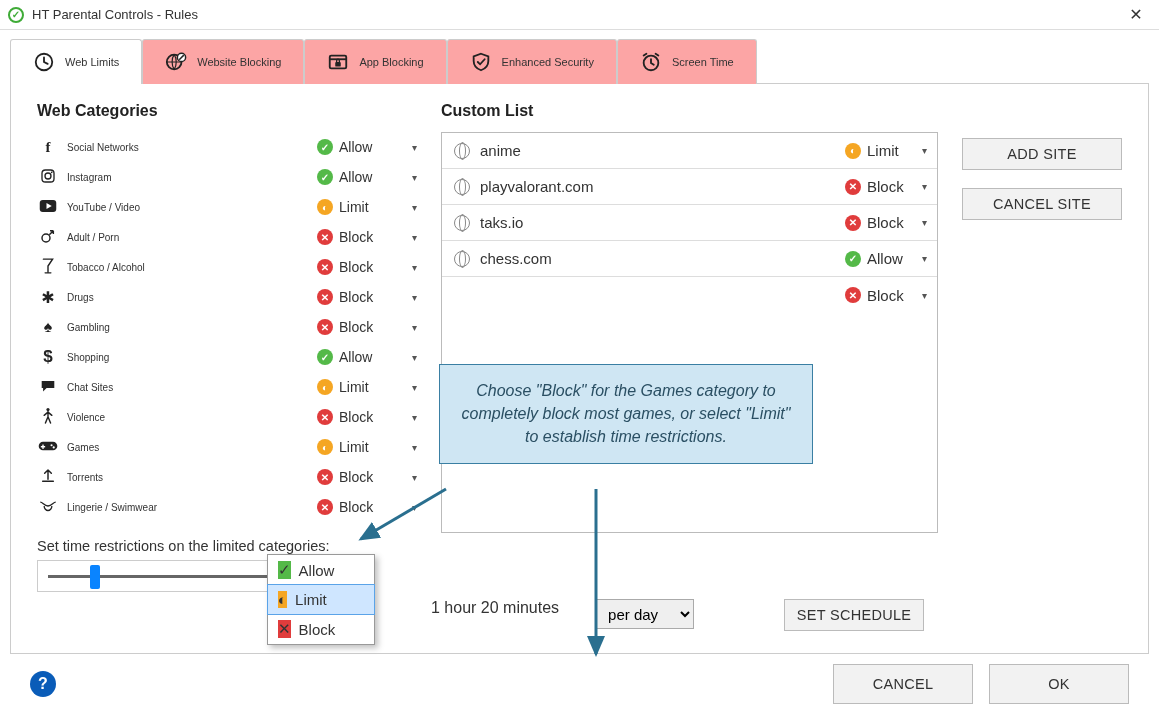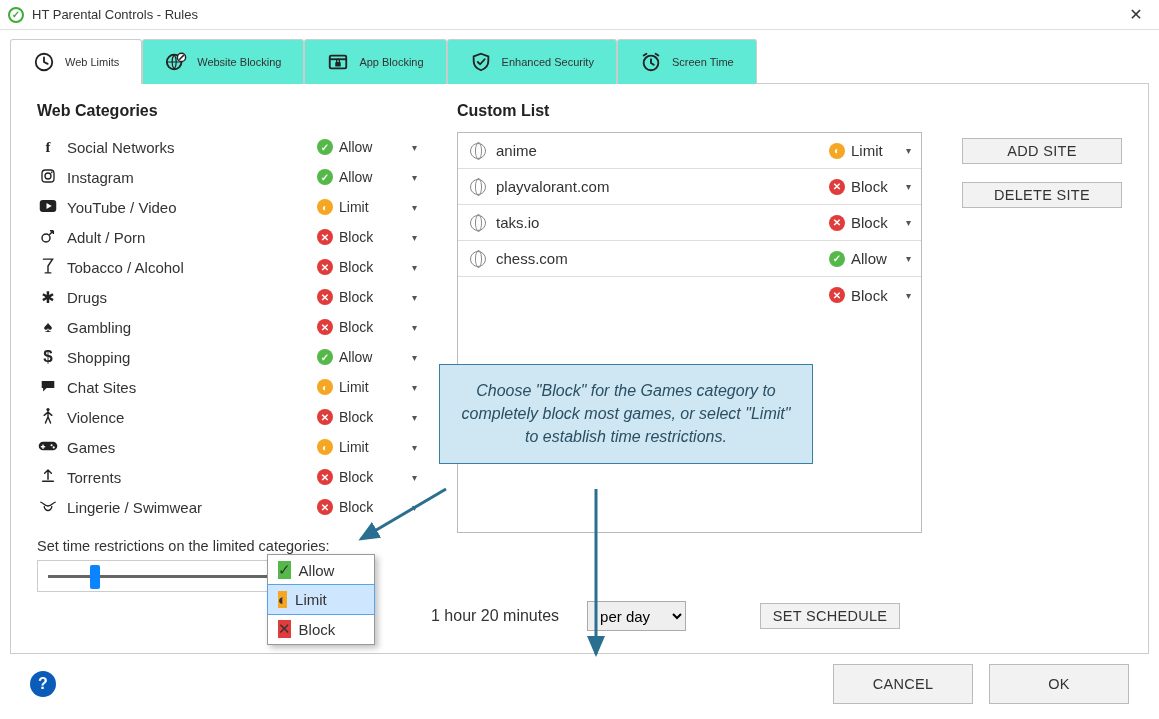--- a/index.html
+++ b/index.html
@@ -60,55 +60,55 @@
     position: relative;
     top: 1px;
   }
   .tab.active {
     border-color: #ccc;
     background: #fff;
     border-top-left-radius: 3px;
     border-top-right-radius: 3px;
   }
   .tab:not(.active) {
-    background: #5eead4;
+    background: #fca5a5;
     border-color: #ccc;
     border-top-left-radius: 3px;
     border-top-right-radius: 3px;
   }
   .tab .ticon { width: 22px; height: 22px; display:inline-block; color:#333; }
   .content {
     border: 1px solid #ccc;
     border-top: none;
     padding: 18px 26px 22px 26px;
     height: 570px;
     position: relative;
   }
   .cols {
     display: flex;
-    gap: 40px;
+    gap: 24px;
   }
   .leftcol { width: 380px; }
   .midcol { flex: 1; }
   .rightbtns { width: 160px; display:flex; flex-direction:column; gap:18px; margin-top:36px; }
   h3.section {
     font-size: 16px;
     font-weight: 600;
     margin: 0 0 12px 0;
     color: #222;
   }
   .cat-row {
     display: flex;
     align-items: center;
     height: 30px;
   }
   .cat-row .cicon {
     width: 22px; text-align: center; font-size: 15px; color:#222;
   }
-  .cat-row .clabel { flex: 1; padding-left: 8px; font-size: 15px; }
+  .cat-row .clabel { flex: 1; padding-left: 8px; font-size: 10px; }
   .state {
     display: flex; align-items: center; gap: 6px;
     width: 100px;
     cursor: pointer;
   }
   .state .sicon {
     width: 16px; height: 16px; border-radius: 50%;
     display: inline-flex; align-items: center; justify-content: center;
     font-size: 10px; font-weight: bold; color: #fff;
   }
@@ -127,21 +127,21 @@
     height: 36px;
     border-bottom: 1px solid #ddd;
     padding: 0 10px 0 12px;
   }
   .cl-row:last-child { border-bottom: none; }
   .cl-row .globe { width:16px; height:16px; border:1.5px solid #888; border-radius:50%; margin-right:10px; position:relative; }
   .cl-row .globe::after { content:""; position:absolute; left:4px; top:-1.5px; width:5px; height:16px; border:1.5px solid #888; border-radius:50%; }
   .cl-row .site { flex:1; }
   .cl-row .state { width: 82px; }
   .btn {
-    height: 26px;
+    height: 32px;
     border: 1px solid #bbb;
     background: #f2f2f2;
     font-size: 14.5px;
     letter-spacing: .3px;
     cursor: pointer;
     display:flex; align-items:center; justify-content:center;
   }
   .hint {
     font-size: 14.5px;
     margin-top: 16px;
@@ -156,21 +156,21 @@
     position: relative;
   }
   .slider-track {
     height: 3px; background:#666; width: 100%; position: relative;
   }
   .slider-thumb {
     position: absolute; top:-10px; left: 14%;
     width: 10px; height: 24px; background:#0a84ff; border-radius:2px;
   }
   .timebar {
-    display:flex; align-items:center; gap:28px;
+    display:flex; gap:36px;
     margin-top: 20px;
   }
   .timebar select {
     height: 30px; font-size: 15px; padding: 2px 8px;
     border: 1px solid #aaa;
   }
   .footer {
     display:flex; align-items:center; padding: 10px 20px;
     gap: 16px;
   }
@@ -485,21 +485,21 @@
                 <span class="sicon block">✕</span>
                 <span>Block</span>
                 <span class="caret">▾</span>
               </span>
             </div>
           </div>
       </div>
 
       <div class="rightbtns">
         <div class="btn">ADD SITE</div>
-        <div class="btn">DELETE SITE</div>
+        <div class="btn">CANCEL SITE</div>
       </div>
     </div>
 
     <div class="timebar" style="position:absolute; left:420px; bottom:22px;">
       <span style="font-size:16px;">1 hour 20 minutes</span>
       <select id="scope-select"><option>per day</option><option>per week</option></select>
       <div style="width:18px;"></div>
       <div class="btn" style="width:140px;">SET SCHEDULE</div>
     </div>
 

